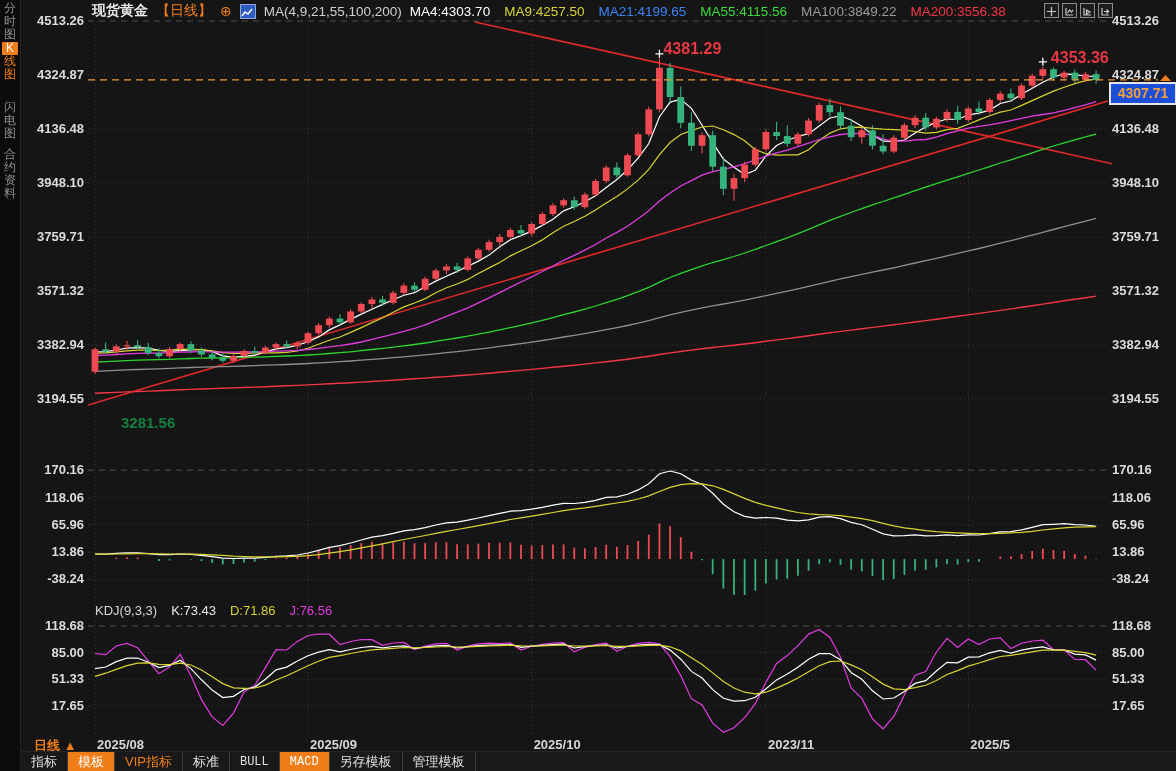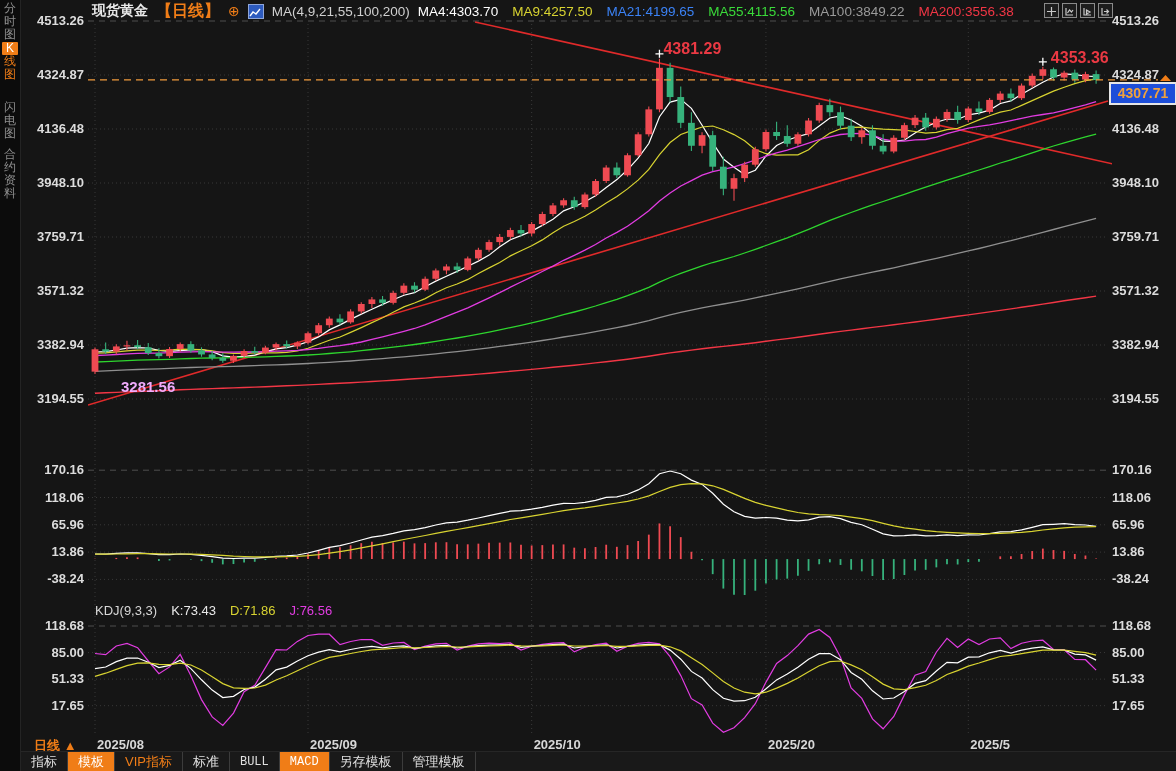--- a/index.html
+++ b/index.html
@@ -9,37 +9,37 @@
   
   #sidebar{position:absolute;left:0;top:0;width:20px;height:771px;background:#0c0c0c;z-index:5;
            border-right:1px solid #242424;}
   .side-tab{position:absolute;left:0;width:20px;display:flex;flex-direction:column;align-items:center;cursor:pointer;}
   .side-tab span{font-size:12px;line-height:13px;color:#8f8f8f;}
   .side-tab.active span{color:#f07d17;}
   .side-tab.active span.kbox{background:#f07d17;color:#fff;width:16px;text-align:center;border-radius:1px;}
   
   #header{position:absolute;left:92px;top:2px;height:18px;display:flex;align-items:center;gap:8px;z-index:4;white-space:nowrap;}
   #symbol-title{color:#e8e8e8;font-size:14px;font-weight:700;}
-  #period-tag{color:#f07d17;font-size:16px;font-weight:700;cursor:pointer;}
+  #period-tag{color:#f07d17;font-size:14px;font-weight:400;cursor:pointer;}
   #plus-icon{color:#f07d17;font-size:14px;cursor:pointer;}
   #chart-mini-icon{width:14px;height:13px;background:#2d5bbf;border:1px solid #8fa6d8;display:inline-block;}
   #ma-settings{color:#d0d0d0;font-size:13.5px;}
   #ma-values{display:flex;gap:14px;}
   .ma-chip{font-size:13.5px;}
   
   #header-icons{position:absolute;left:1044px;top:3px;display:flex;gap:3px;z-index:4;}
   .hicon{width:13px;height:13px;border:1px solid #8a8a8a;background:#1d1d1d;cursor:pointer;}
   
   .axis-label{position:absolute;font-size:13px;font-weight:700;color:#dcdcdc;z-index:2;}
   .axis-left{left:26px;width:58px;text-align:right;}
   .axis-right{left:1112px;text-align:left;}
   
   .anno{position:absolute;z-index:3;font-weight:700;white-space:nowrap;}
   #anno-peak,#anno-high{color:#ea3943;font-size:16px;}
-  #anno-low{color:#f0abfc;font-size:15px;}
+  #anno-low{color:#15803d;font-size:15px;margin-top:36px;}
   #price-box{position:absolute;left:1109px;width:64px;height:19px;border:2px solid #e5e5e5;background:#1d4ed8;
              color:#f0a13c;font-size:14px;font-weight:700;text-align:center;line-height:19px;z-index:3;}
   
   .ind-row{position:absolute;left:95px;display:flex;gap:14px;font-size:13px;z-index:2;white-space:nowrap;}
   .w{color:#e8e8e8;} .y{color:#d8d331;} .m{color:#e13ce1;} .g2{color:#d8d8d8;}
   
   #period-btn{position:absolute;left:34px;top:737px;color:#f07d17;font-size:13px;font-weight:700;z-index:3;cursor:pointer;}
   .date-label{position:absolute;top:737px;font-size:13px;font-weight:700;color:#d8d8d8;z-index:2;}
   #watermark{position:absolute;left:1038px;top:716px;font-size:33px;color:#c9ccd4;letter-spacing:2px;z-index:2;}
   #bottom-bar{position:absolute;left:0;bottom:0;width:1176px;height:19px;background:#191919;z-index:4;
@@ -512,21 +512,21 @@
   </div>
 
   <div id="period-btn">
     <span>日线</span>
     <span>▲</span>
   </div>
   <div id="date-labels">
       <div class="date-label" style="left: 97px;">2025/08</div>
       <div class="date-label" style="left: 310px;">2025/09</div>
       <div class="date-label" style="left: 533.65px;">2025/10</div>
-      <div class="date-label" style="left: 767.95px;">2025/20</div>
+      <div class="date-label" style="left: 767.95px;">2023/11</div>
       <div class="date-label" style="left: 970.3px;">2025/5</div>
     </div>
   <div id="bottom-bar">
       <div class="btab ">指标</div>
       <div class="btab active">模板</div>
       <div class="btab orange">VIP指标</div>
       <div class="btab ">标准</div>
       <div class="btab  mono">BULL</div>
       <div class="btab active mono">MACD</div>
       <div class="btab ">另存模板</div>

